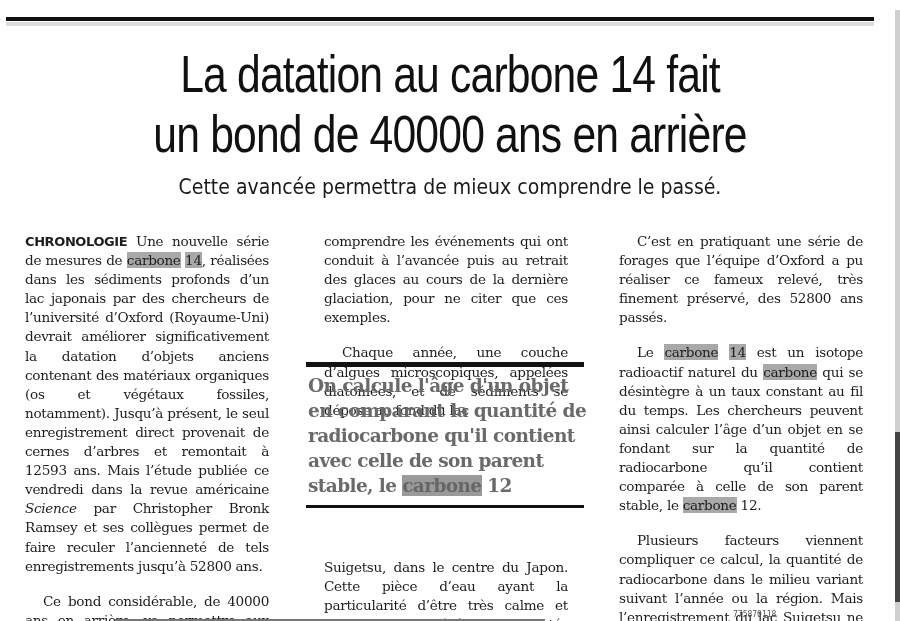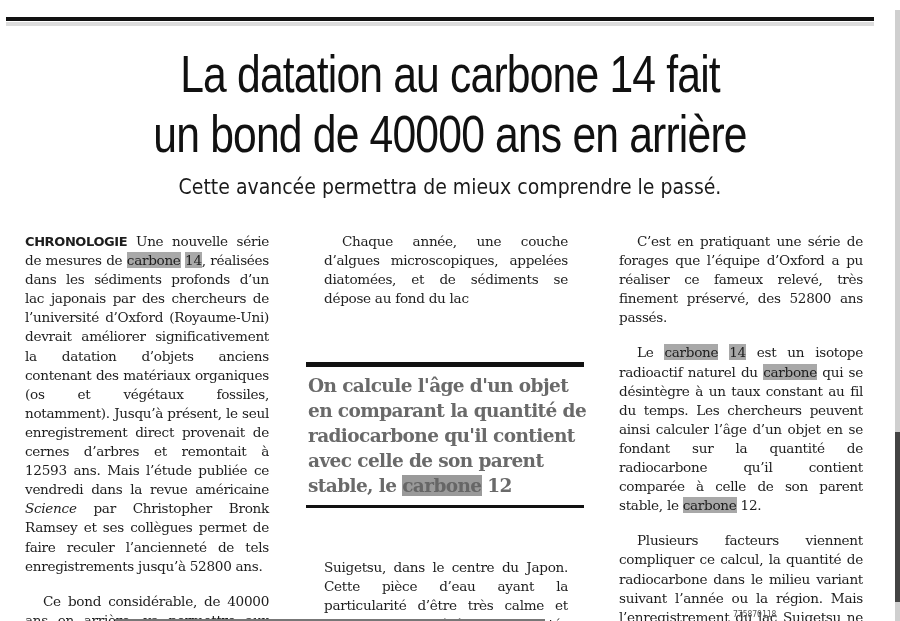--- a/index.html
+++ b/index.html
@@ -67,20 +67,21 @@
 </h1>
 
 <div class="subhead">Cette avancée permettra de mieux comprendre le passé.</div>
 
 <div class="col col1">
   <p><span class="kicker">CHRONOLOGIE</span><span> Une nouvelle série de mesures de </span><span class="hl">carbone</span><span> </span><span class="hl">14</span><span>, réalisées dans les sédiments profonds d’un lac japonais par des chercheurs de l’université d’Oxford (Royaume-Uni) devrait améliorer significativement la datation d’objets anciens contenant des matériaux organiques (os et végétaux fossiles, notamment). Jusqu’à présent, le seul enregistrement direct provenait de cernes d’arbres et remontait à 12593 ans. Mais l’étude publiée ce vendredi dans la revue américaine </span><span class="it">Science</span><span> par Christopher Bronk Ramsey et ses collègues permet de faire reculer l’ancienneté de tels enregistrements jusqu’à 52800 ans.</span></p>
   <p class="indent">Ce bond considérable, de 40000 ans en arrière, va permettre aux paléontologues de mieux dater la disparition de l’homme de Néandertal et l’arrivée de l’homme moderne en Europe. Les climatologues pourront également mieux</p>
 </div>
 
 <div class="col col2a">
+  <p>comprendre les événements qui ont conduit à l’avancée puis au retrait des glaces au cours de la dernière glaciation, pour ne citer que ces exemples.</p>
   <p class="indent">Chaque année, une couche d’algues microscopiques, appelées diatomées, et de sédiments se dépose au fond du lac</p>
 </div>
 
 <div class="pq-rule-top"></div>
 <div class="pullquote"><span>On calcule l'âge d'un objet en comparant la quantité de radiocarbone qu'il contient avec celle de son parent stable, le </span><span class="hl">carbone</span><span> 12</span></div>
 <div class="pq-rule-bottom"></div>
 
 <div class="col col2b">
   <p>Suigetsu, dans le centre du Japon. Cette pièce d’eau ayant la particularité d’être très calme et anoxique, les dépôts sont restés intacts pendant des dizaines de milliers d’années.</p>
 </div>

